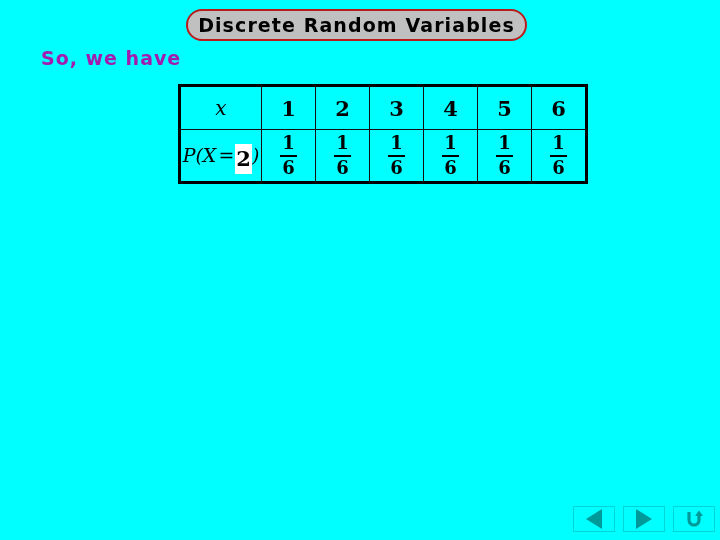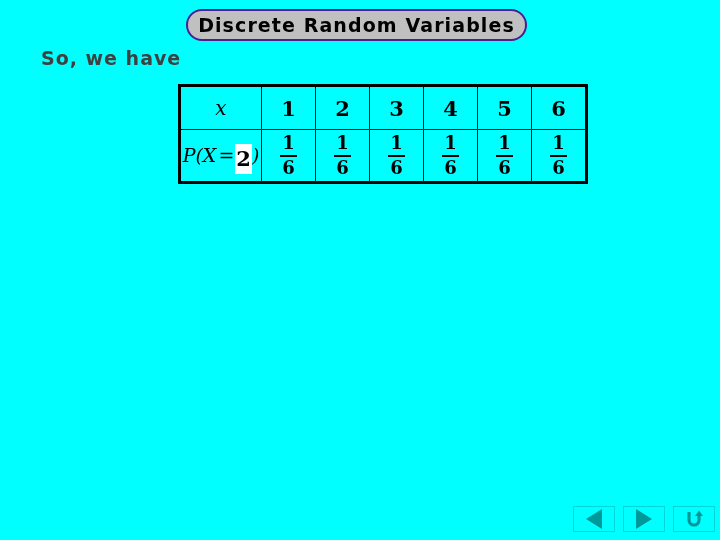--- a/index.html
+++ b/index.html
@@ -16,21 +16,21 @@
   }
 
   
   #title-banner {
     position: absolute;
     left: 186px;
     top: 9px;
     width: 341px;
     height: 32px;
     background: #c0c0c0;
-    border: 2px solid #4c1d95;
+    border: 2px solid #b91c1c;
     border-radius: 16px;
     box-sizing: border-box;
     display: flex;
     align-items: center;
     justify-content: center;
   }
   #title-text {
     font-family: "DejaVu Sans", sans-serif;
     font-size: 19px;
     font-weight: 700;
@@ -40,21 +40,21 @@
   }
 
   
   #lead-text {
     position: absolute;
     left: 41px;
     top: 47px;
     font-family: "DejaVu Sans", sans-serif;
     font-size: 19px;
     font-weight: 700;
-    color: #404040;
+    color: #a21caf;
     letter-spacing: 1px;
     white-space: nowrap;
   }
 
   
   #prob-table {
     position: absolute;
     left: 178px;
     top: 84px;
     width: 400px;

